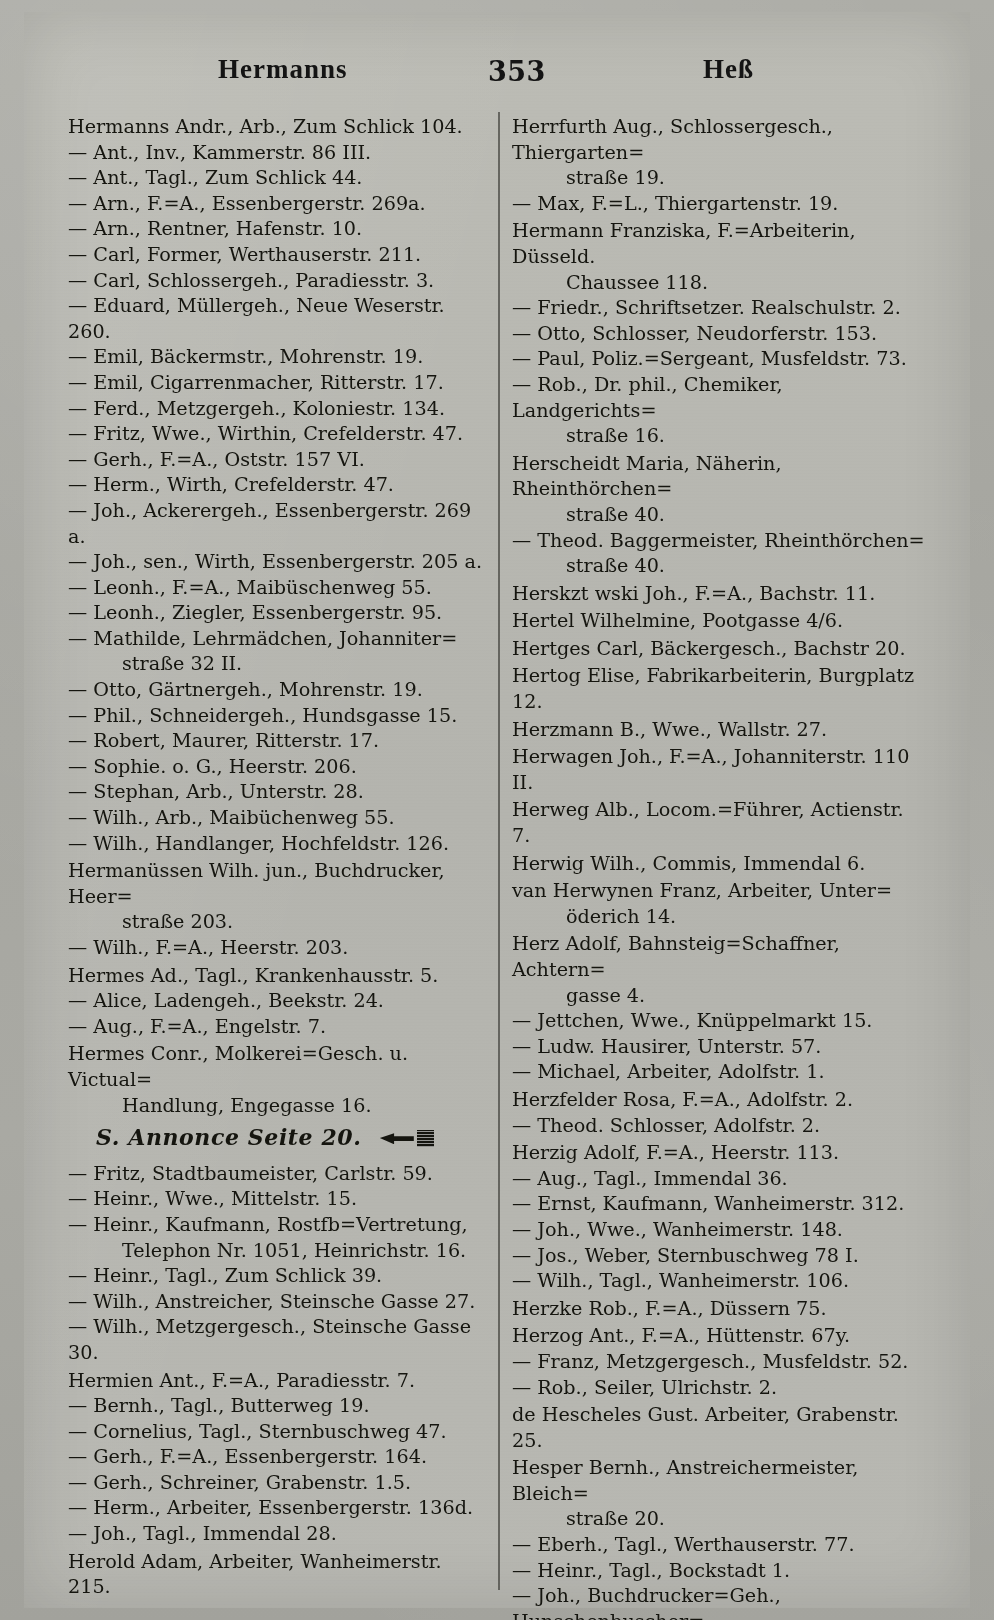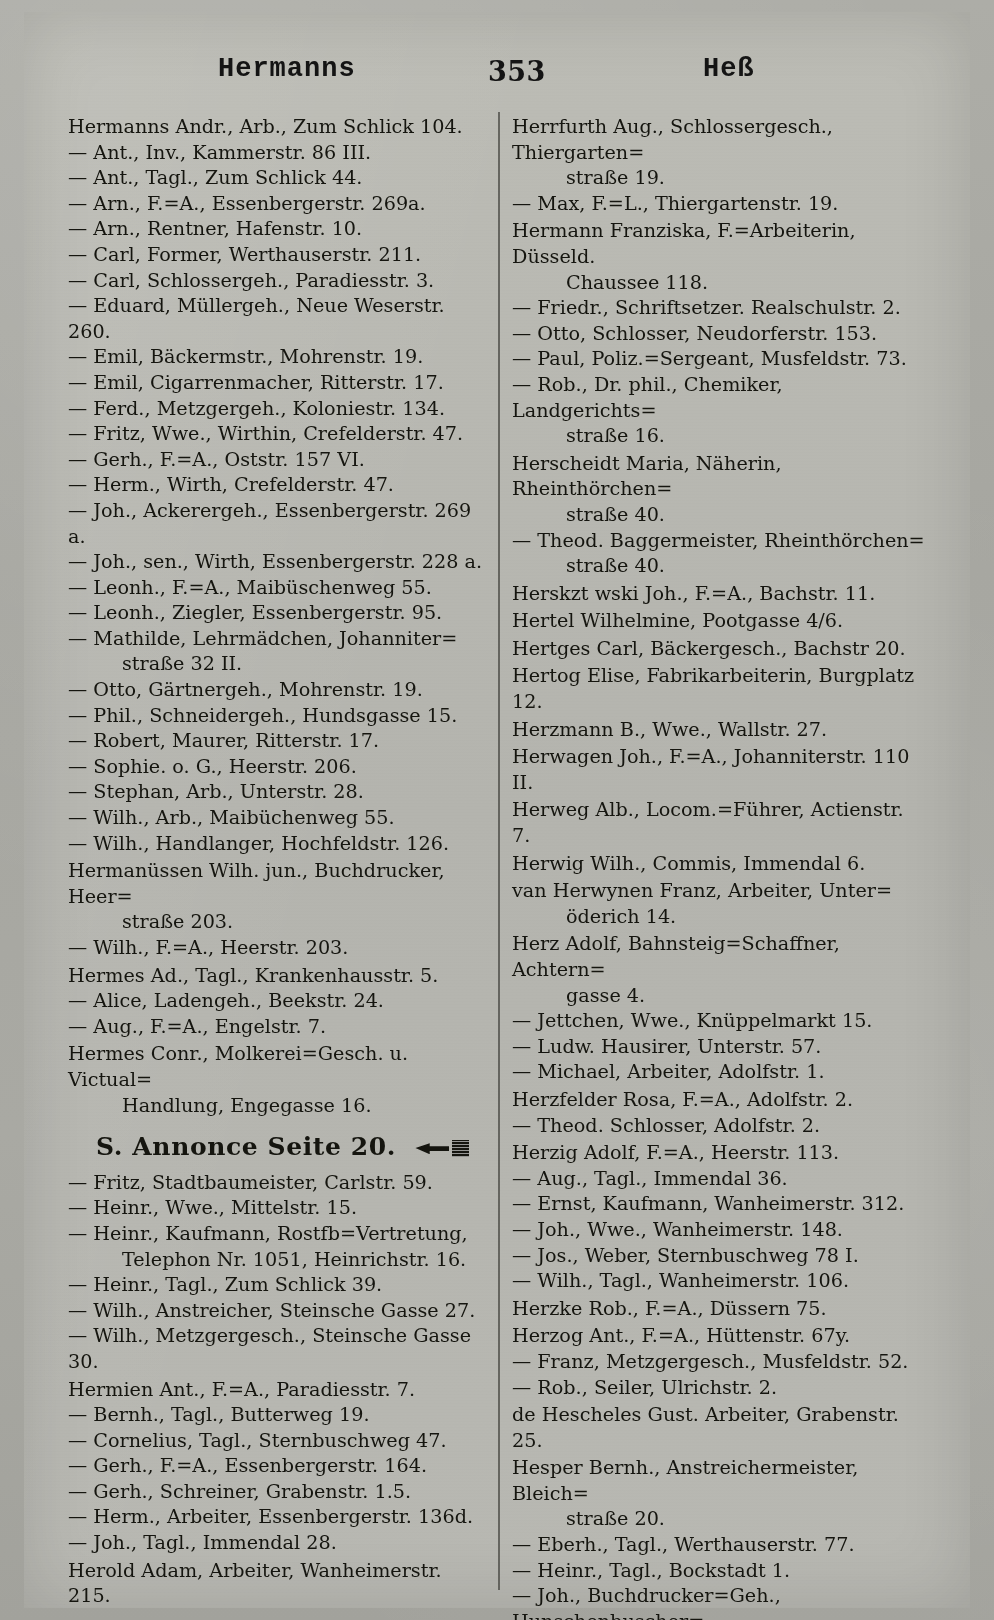--- a/index.html
+++ b/index.html
@@ -52,21 +52,21 @@
     left: 44px; top: 42px;
     width: 906px;
     height: 42px;
   }
   .hdr-left, .hdr-right, .hdr-page {
     position: absolute;
     color: #141414;
     letter-spacing: 0.5px;
   }
   .fraktur {
-    font-family: Liberation Mono, monospace;
+    font-family: Liberation Serif, serif;
     font-weight: bold;
     font-style: normal;
     letter-spacing: 1px;
     text-align: right;
   }
   .hdr-left {
     left: 150px; top: 0;
     font-size: 27px;
     font-weight: bold;
   }
@@ -119,26 +119,27 @@
   }
   .entry.dash .ln.first::before {
     content: "— ";
   }
   .entry.head {
     margin-top: 2px;
   }
 
   
   .annonce {
-    margin: 16px 0 10px 0;
-    font-size: 25px;
+    margin: 7px 0 10px 0;
+    font-size: 22px;
     font-weight: bold;
     letter-spacing: 0.6px;
     position: relative;
     padding-left: 28px;
+    font-style: italic;
   }
   .annonce .pointer {
     display: inline-block;
     position: relative;
     top: 2px;
     margin-left: 10px;
     width: 54px;
     height: 17px;
   }
   .annonce .pointer .hand {
@@ -213,21 +214,21 @@
           <div class="entry dash">
             <span class="ln first">Gerh., F.=A., Oststr. 157 VI.</span>
           </div>
           <div class="entry dash">
             <span class="ln first">Herm., Wirth, Crefelderstr. 47.</span>
           </div>
           <div class="entry dash">
             <span class="ln first">Joh., Ackerergeh., Essenbergerstr. 269 a.</span>
           </div>
           <div class="entry dash">
-            <span class="ln first">Joh., sen., Wirth, Essenbergerstr. 228 a.</span>
+            <span class="ln first">Joh., sen., Wirth, Essenbergerstr. 205 a.</span>
           </div>
           <div class="entry dash">
             <span class="ln first">Leonh., F.=A., Maibüschenweg 55.</span>
           </div>
           <div class="entry dash">
             <span class="ln first">Leonh., Ziegler, Essenbergerstr. 95.</span>
           </div>
           <div class="entry dash">
             <span class="ln first">Mathilde, Lehrmädchen, Johanniter=</span>
             <span class="ln cont">straße 32 II.</span>

